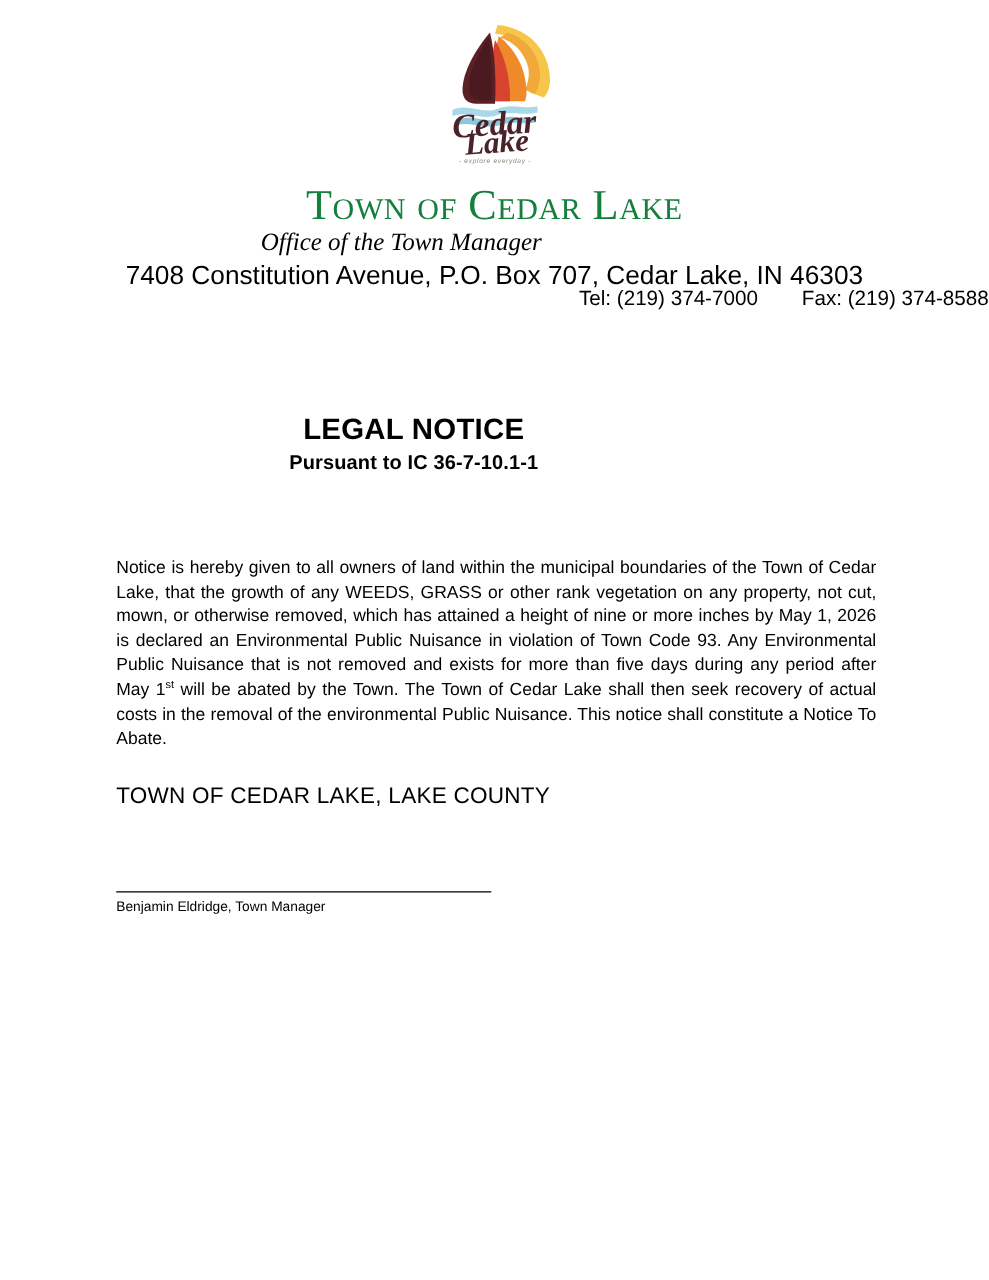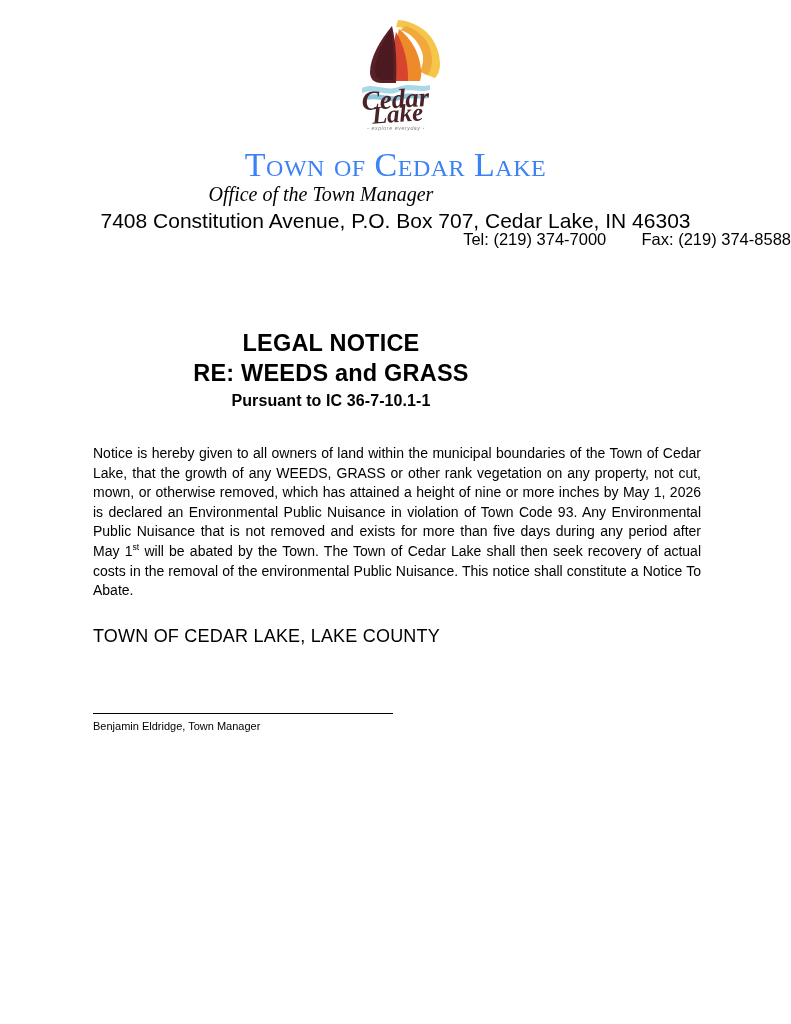--- a/index.html
+++ b/index.html
@@ -48,21 +48,21 @@
     position: absolute;
     top: 148px;
     left: 0;
     width: 791px;
     text-align: center;
     font-family: "Liberation Serif", serif;
     font-size: 34px;
     letter-spacing: 0.5px;
     font-variant: small-caps;
     line-height: 1;
-    color: #3b82f6;
+    color: #15803d;
   }
   .office-sub {
     position: absolute;
     top: 183px;
     left: 0;
     width: 642px;
     text-align: center;
     font-family: "Liberation Serif", serif;
     font-style: italic;
     font-size: 20px;
@@ -199,21 +199,20 @@
   <div class="addr-line">7408 Constitution Avenue, P.O. Box 707, Cedar Lake, IN 46303</div>
 
   <div class="phone-line">
     <span>Tel: (219) 374-7000</span>
     <span class="gap"></span>
     <span>Fax: (219) 374-8588</span>
   </div>
 
   <div class="notice-block">
     <div class="notice-title">LEGAL NOTICE</div>
-    <div class="notice-title">RE: WEEDS and GRASS</div>
     <div class="notice-sub">Pursuant to IC 36-7-10.1-1</div>
   </div>
 
   <p class="body-copy"><span>Notice is hereby given to all owners of land within the municipal boundaries of the Town of Cedar Lake, that the growth of any WEEDS, GRASS or other rank vegetation on any property, not cut, mown, or otherwise removed, which has attained a height of nine or more inches by May 1, 2026 is declared an Environmental Public Nuisance in violation of Town Code 93. Any Environmental Public Nuisance that is not removed and exists for more than five days during any period after May 1</span><sup>st</sup><span> will be abated by the Town. The Town of Cedar Lake shall then seek recovery of actual costs in the removal of the environmental Public Nuisance. This notice shall constitute a Notice To Abate.</span></p>
 
   <div class="town-county">TOWN OF CEDAR LAKE, LAKE COUNTY</div>
 
   <div class="sig-rule"></div>
 
   <div class="sig-name">Benjamin Eldridge, Town Manager</div>

